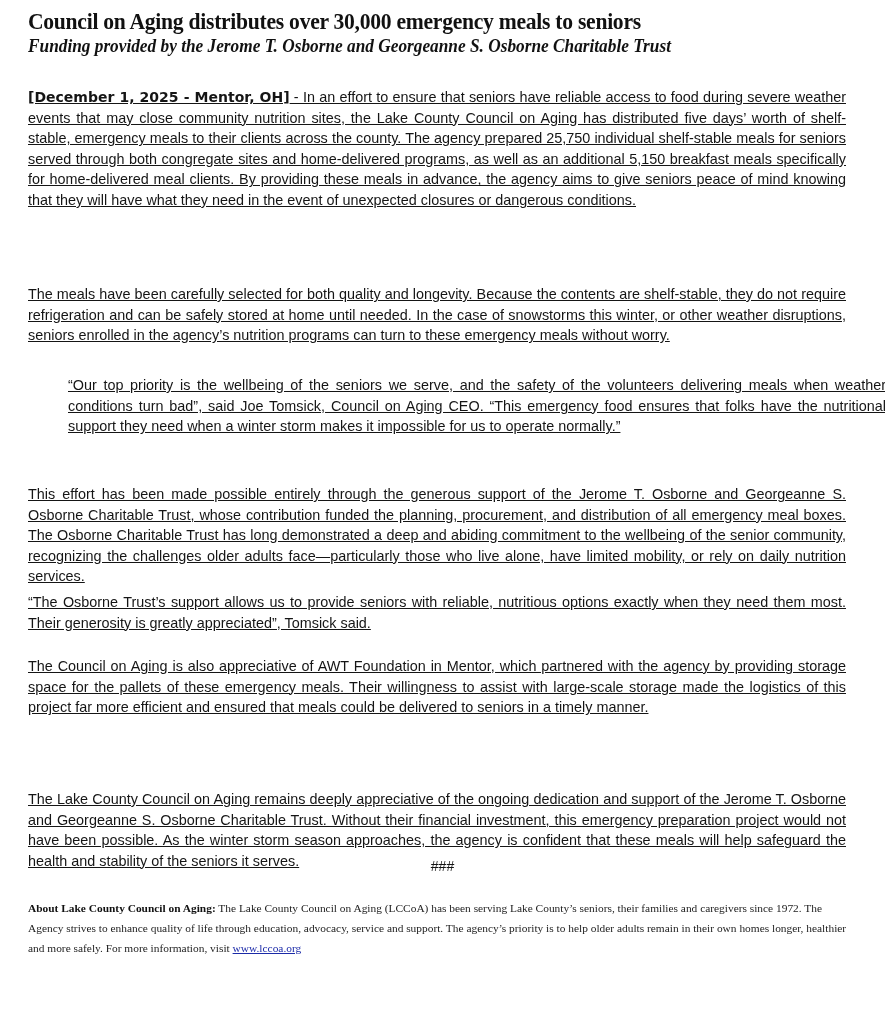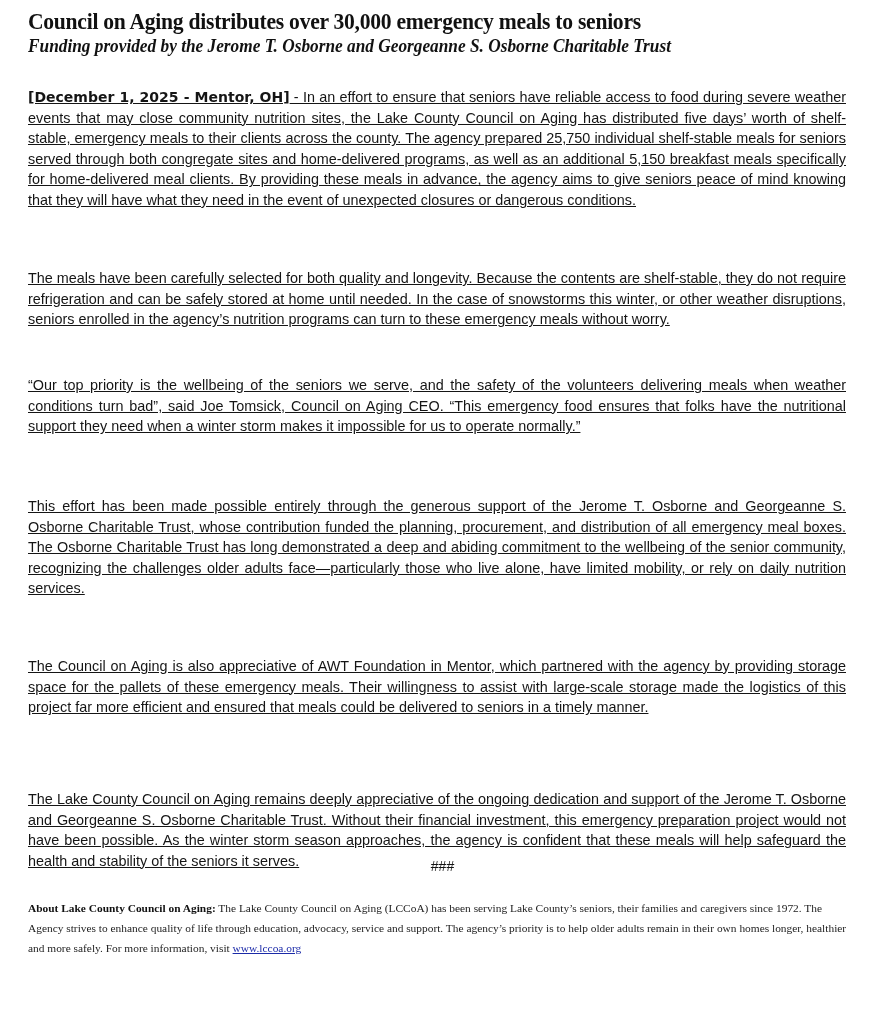--- a/index.html
+++ b/index.html
@@ -17,23 +17,23 @@
     font-size: 18px; line-height: 22px; color: #111;
     transform: scaleX(0.96); transform-origin: left top; white-space: nowrap;
   }
   .para {
     position: absolute; left: 28px; width: 818px;
     font-family: "Liberation Sans", sans-serif; font-size: 14.4px;
     line-height: 20.6px; text-align: justify; color: #151515; text-decoration: underline;
   }
   .dateline { font-weight: bold; font-family: "DejaVu Sans", sans-serif; font-size: 14px; }
   .p1 { top: 87px; }
-  .p2 { top: 268px; }
-  .p3 { top: 375px; }
-  .p4 { top: 496px; }
+  .p2 { top: 284px; }
+  .p3 { top: 375px; margin-left: 40px; }
+  .p4 { top: 484px; }
   .p5 { top: 592px; }
   .p6 { top: 656px; }
   .p7 { top: 789px; }
   .endmark {
     position: absolute; left: 0; width: 885px; top: 858px; text-align: center;
     font-family: "Liberation Sans", sans-serif; font-size: 14px; color: #151515;
   }
   .about {
     position: absolute; left: 28px; top: 898px; width: 820px;
     font-family: "Liberation Serif", serif; font-size: 11.4px; line-height: 20px; color: #222;
@@ -46,19 +46,20 @@
 
 <div class="page">
   <div class="title">Council on Aging distributes over 30,000 emergency meals to seniors</div>
   <div class="subtitle">Funding provided by the Jerome T. Osborne and Georgeanne S. Osborne Charitable Trust</div>
 
   <div class="para p1"><span class="dateline">[December 1, 2025 - Mentor, OH]</span><span> - In an effort to ensure that seniors have reliable access to food during severe weather events that may close community nutrition sites, the Lake County Council on Aging has distributed five days’ worth of shelf-stable, emergency meals to their clients across the county. The agency prepared 25,750 individual shelf-stable meals for seniors served through both congregate sites and home-delivered programs, as well as an additional 5,150 breakfast meals specifically for home-delivered meal clients. By providing these meals in advance, the agency aims to give seniors peace of mind knowing that they will have what they need in the event of unexpected closures or dangerous conditions.</span></div>
 
   <div class="para p2">The meals have been carefully selected for both quality and longevity. Because the contents are shelf-stable, they do not require refrigeration and can be safely stored at home until needed. In the case of snowstorms this winter, or other weather disruptions, seniors enrolled in the agency’s nutrition programs can turn to these emergency meals without worry.</div>
   <div class="para p3">“Our top priority is the wellbeing of the seniors we serve, and the safety of the volunteers delivering meals when weather conditions turn bad”, said Joe Tomsick, Council on Aging CEO.  “This emergency food ensures that folks have the nutritional support they need when a winter storm makes it impossible for us to operate normally.”</div>
   <div class="para p4">This effort has been made possible entirely through the generous support of the Jerome T. Osborne and Georgeanne S. Osborne Charitable Trust, whose contribution funded the planning, procurement, and distribution of all emergency meal boxes.  The Osborne Charitable Trust has long demonstrated a deep and abiding commitment to the wellbeing of the senior community, recognizing the challenges older adults face—particularly those who live alone, have limited mobility, or rely on daily nutrition services.</div>
+  <div class="para p5">“The Osborne Trust’s support allows us to provide seniors with reliable, nutritious options exactly when they need them most. Their generosity is greatly appreciated”, Tomsick said.</div>
   <div class="para p6">The Council on Aging is also appreciative of AWT Foundation in Mentor, which partnered with the agency by providing storage space for the pallets of these emergency meals. Their willingness to assist with large-scale storage made the logistics of this project far more efficient and ensured that meals could be delivered to seniors in a timely manner.</div>
   <div class="para p7">The Lake County Council on Aging remains deeply appreciative of the ongoing dedication and support of the Jerome T. Osborne and Georgeanne S. Osborne Charitable Trust. Without their financial investment, this emergency preparation project would not have been possible. As the winter storm season approaches, the agency is confident that these meals will help safeguard the health and stability of the seniors it serves.</div>
 
   <div class="endmark">###</div>
 
   <div class="about"><b>About Lake County Council on Aging:</b><span> The Lake County Council on Aging (LCCoA) has been serving Lake County’s seniors, their families and caregivers since 1972. The Agency strives to enhance quality of life through education, advocacy, service and support. The agency’s priority is to help older adults remain in their own homes longer, healthier and more safely. For more information, visit </span><a href="#">www.lccoa.org</a></div>
 </div>
 
 </body></html>

